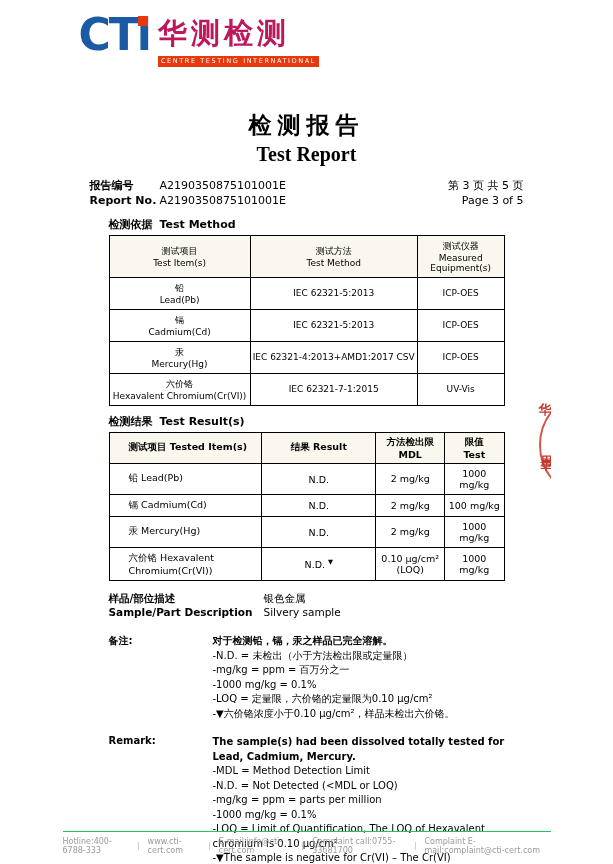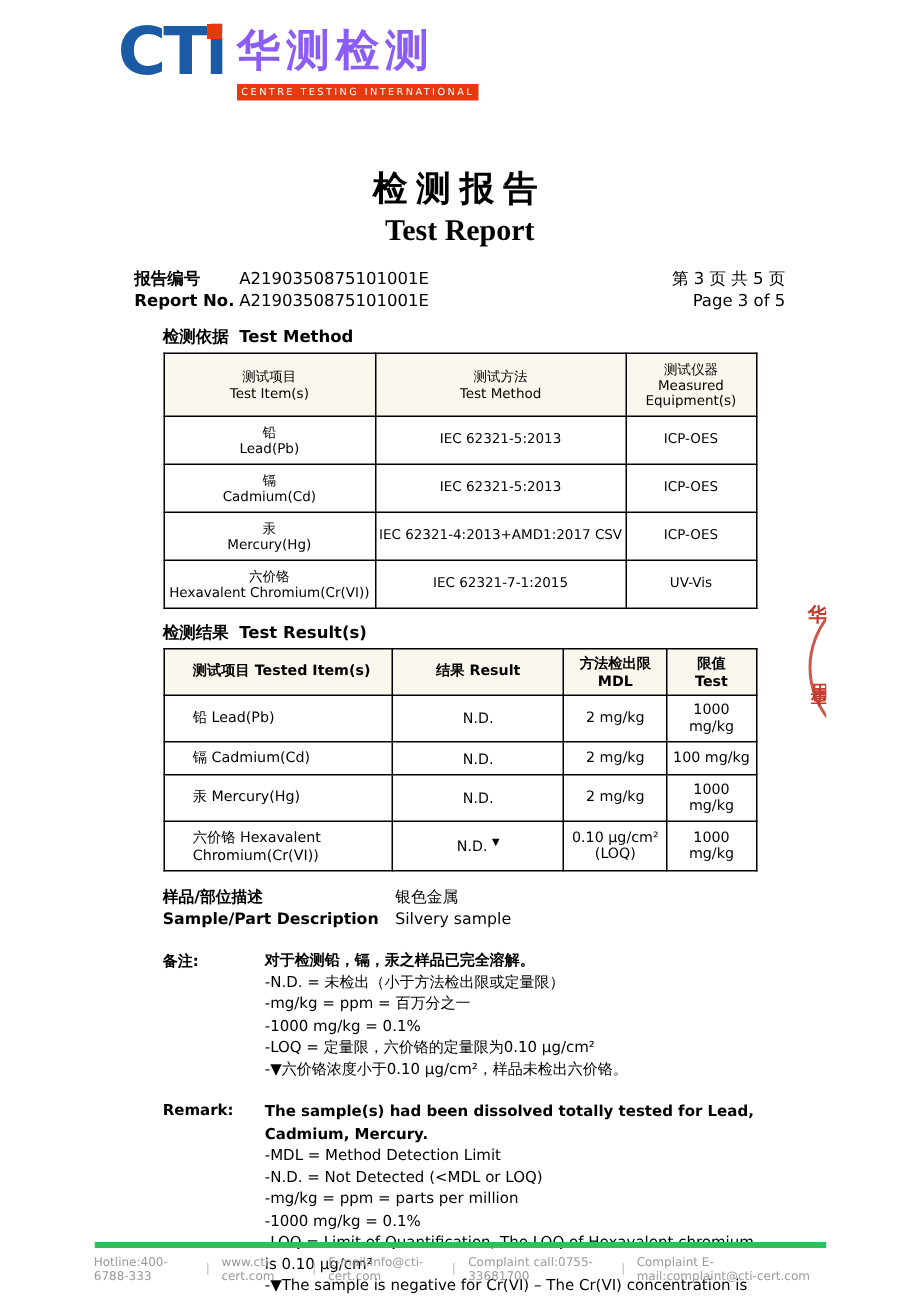--- a/index.html
+++ b/index.html
@@ -6,21 +6,21 @@
   html,body { background:#fff; }
   body { font-family:"DejaVu Sans","Liberation Sans",sans-serif; color:#000; }
   .page { position:relative; width:488px; height:864px; background:#fff; overflow:hidden; margin:0 auto; }
 
   
   .logo { position:absolute; top:14px; left:16px; display:flex; align-items:flex-start; }
   .logo-mark { font-size:44px; font-weight:bold; color:#1b5aa5; line-height:0.95; letter-spacing:-2px; }
   .logo-i { position:relative; display:inline-block; }
   .red-dot { position:absolute; top:2px; left:1px; width:10px; height:10px; background:#e8380d; }
   .logo-right { margin-left:8px; margin-top:4px; }
-  .logo-zh { font-size:29px; font-weight:bold; color:#8b5cf6; letter-spacing:4px; line-height:1.05; }
+  .logo-zh { font-size:29px; font-weight:bold; color:#be185d; letter-spacing:4px; line-height:1.05; }
   .logo-bar { background:#e8380d; color:#fff; font-size:6.5px; letter-spacing:1.6px; padding:1.5px 3px; margin-top:2px; display:inline-block; }
 
   
   .title-block { padding-top:82px; text-align:center;margin-top:28px; }
   .title-zh { font-size:23px; font-weight:bold; letter-spacing:6px; }
   .title-en { font-family:"Liberation Serif","DejaVu Serif",serif; font-size:20px; font-weight:bold; margin-top:2px; }
 
   
   .report-info { display:flex; justify-content:space-between; margin:13px 27px 0; font-size:11px; line-height:1.35; }
   .info-label { display:inline-block; width:70px; font-weight:bold; }
@@ -37,33 +37,33 @@
   .result-table th { background:#faf7ee; font-weight:bold; font-size:9.5px; }
   .result-table td { font-size:9.5px; padding:4px 3px;text-align:center; }
   .result-table .left { text-align:left; padding-left:19px; }
   .result-table sup { font-size:6.5px; }
 
   
   .sample-desc { margin:10px 46px 0; font-size:10.5px; line-height:1.4; }
   .sample-label { display:inline-block; width:155px; font-weight:bold; }
 
   
-  .remark-block { display:flex; margin:14px 46px 0; font-size:10px; }
+  .remark-block { display:flex; margin:14px 46px 0; font-size:10px;gap:36px; }
   .remark-label { width:68px; flex-shrink:0; font-weight:bold; }
   .remark-content { line-height:1.45; }
   .remark-bold { font-weight:bold; }
 
   
   .seal { position:absolute; right:0; top:388px; width:17px; height:115px; overflow:hidden; }
   .seal-circle { position:absolute; left:5px; top:2px; width:110px; height:110px; border:2px solid #c43b2e; border-radius:50%; opacity:.85; }
   .seal-top-char { position:absolute; left:5px; top:13px; color:#c43b2e; font-size:13px; font-weight:bold; }
   .seal-bottom-chars { position:absolute; left:4px; top:58px; color:#c43b2e; font-size:12px; font-weight:bold; writing-mode:vertical-rl; letter-spacing:2px; }
 
   
-  .footer { position:absolute; left:0; right:0; bottom:9px; border-top:4px solid #22c55e; padding-top:5px;
+  .footer { position:absolute; left:0; right:0; bottom:9px; border-top:1px solid #22c55e; padding-top:5px;
             display:flex; justify-content:center; align-items:center; gap:9px; font-size:8px; color:#9a9a9a; }
   .sep { width:1px; height:8px; background:#cfcfcf; }
 </style>
 </head>
 <body>
 
 <div class="page">
 
   <div class="logo">
     <div class="logo-mark"><span>CT</span><span class="logo-i"><span>i</span><span class="red-dot"></span></span></div>

